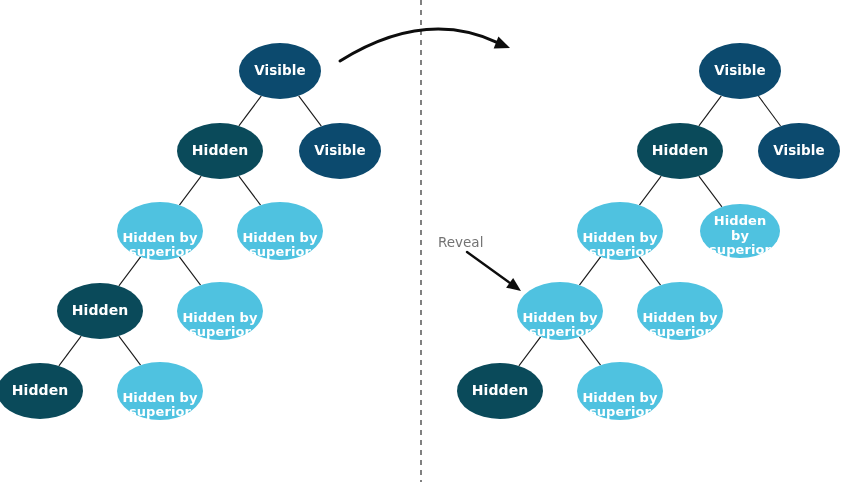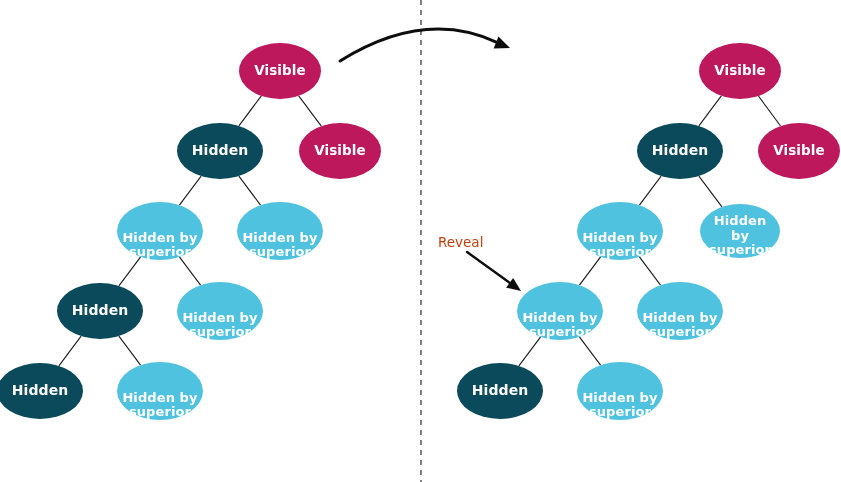--- a/index.html
+++ b/index.html
@@ -36,27 +36,27 @@
     font-weight: bold;
     line-height: 1.12;
     letter-spacing: 0.1px;
     user-select: none;
   }
   .node .lbl {
     display: block;
     white-space: pre-line;
     padding: 0 4px;
   }
-  .node.visible-node  { background: #be185d; font-size: 13.5px; }
+  .node.visible-node  { background: #0c4a6e; font-size: 13.5px; }
   .node.hidden-node   { background: #0A4A5A; font-size: 14px; }
   .node.hbs-node      { background: #4FC2E0; font-size: 13px; align-items: flex-end; }
 
   .annot {
     position: absolute;
-    color: #c2410c;
+    color: #737373;
     font-size: 13.5px;
     font-weight: normal;
     white-space: nowrap;
     user-select: none;
   }
 </style>
 </head>
 <body>
 
 <div id="canvas">

